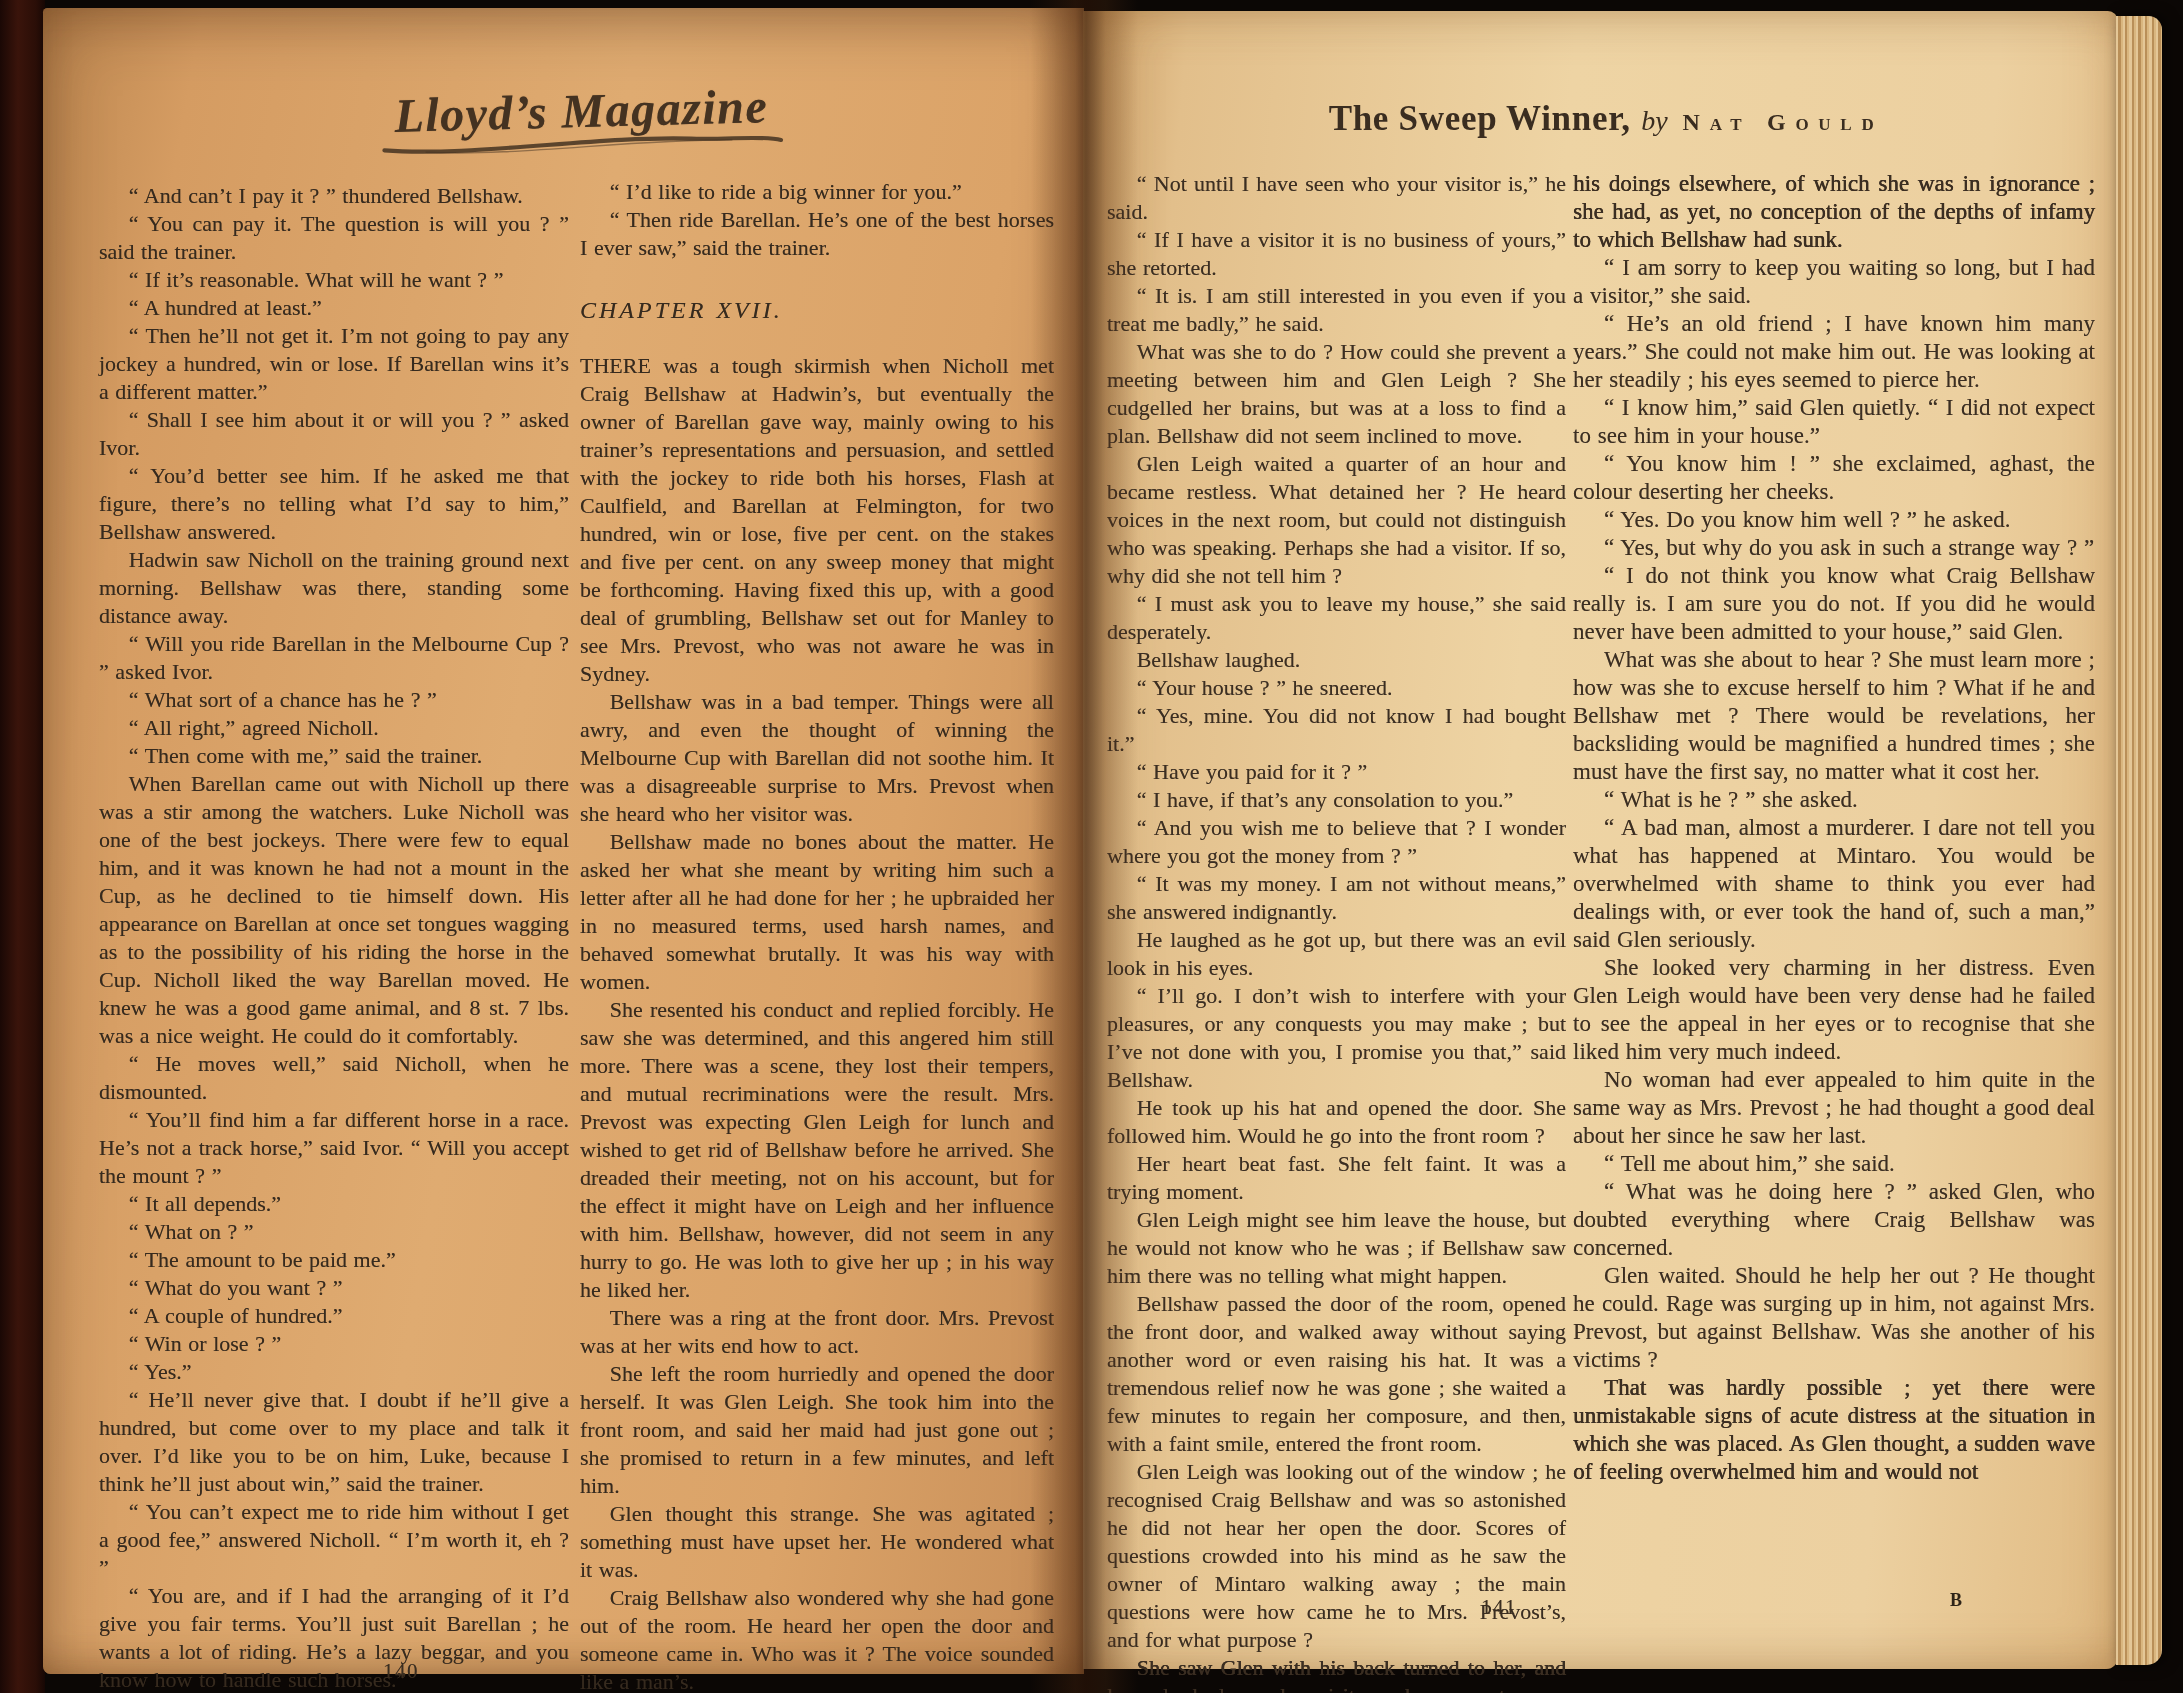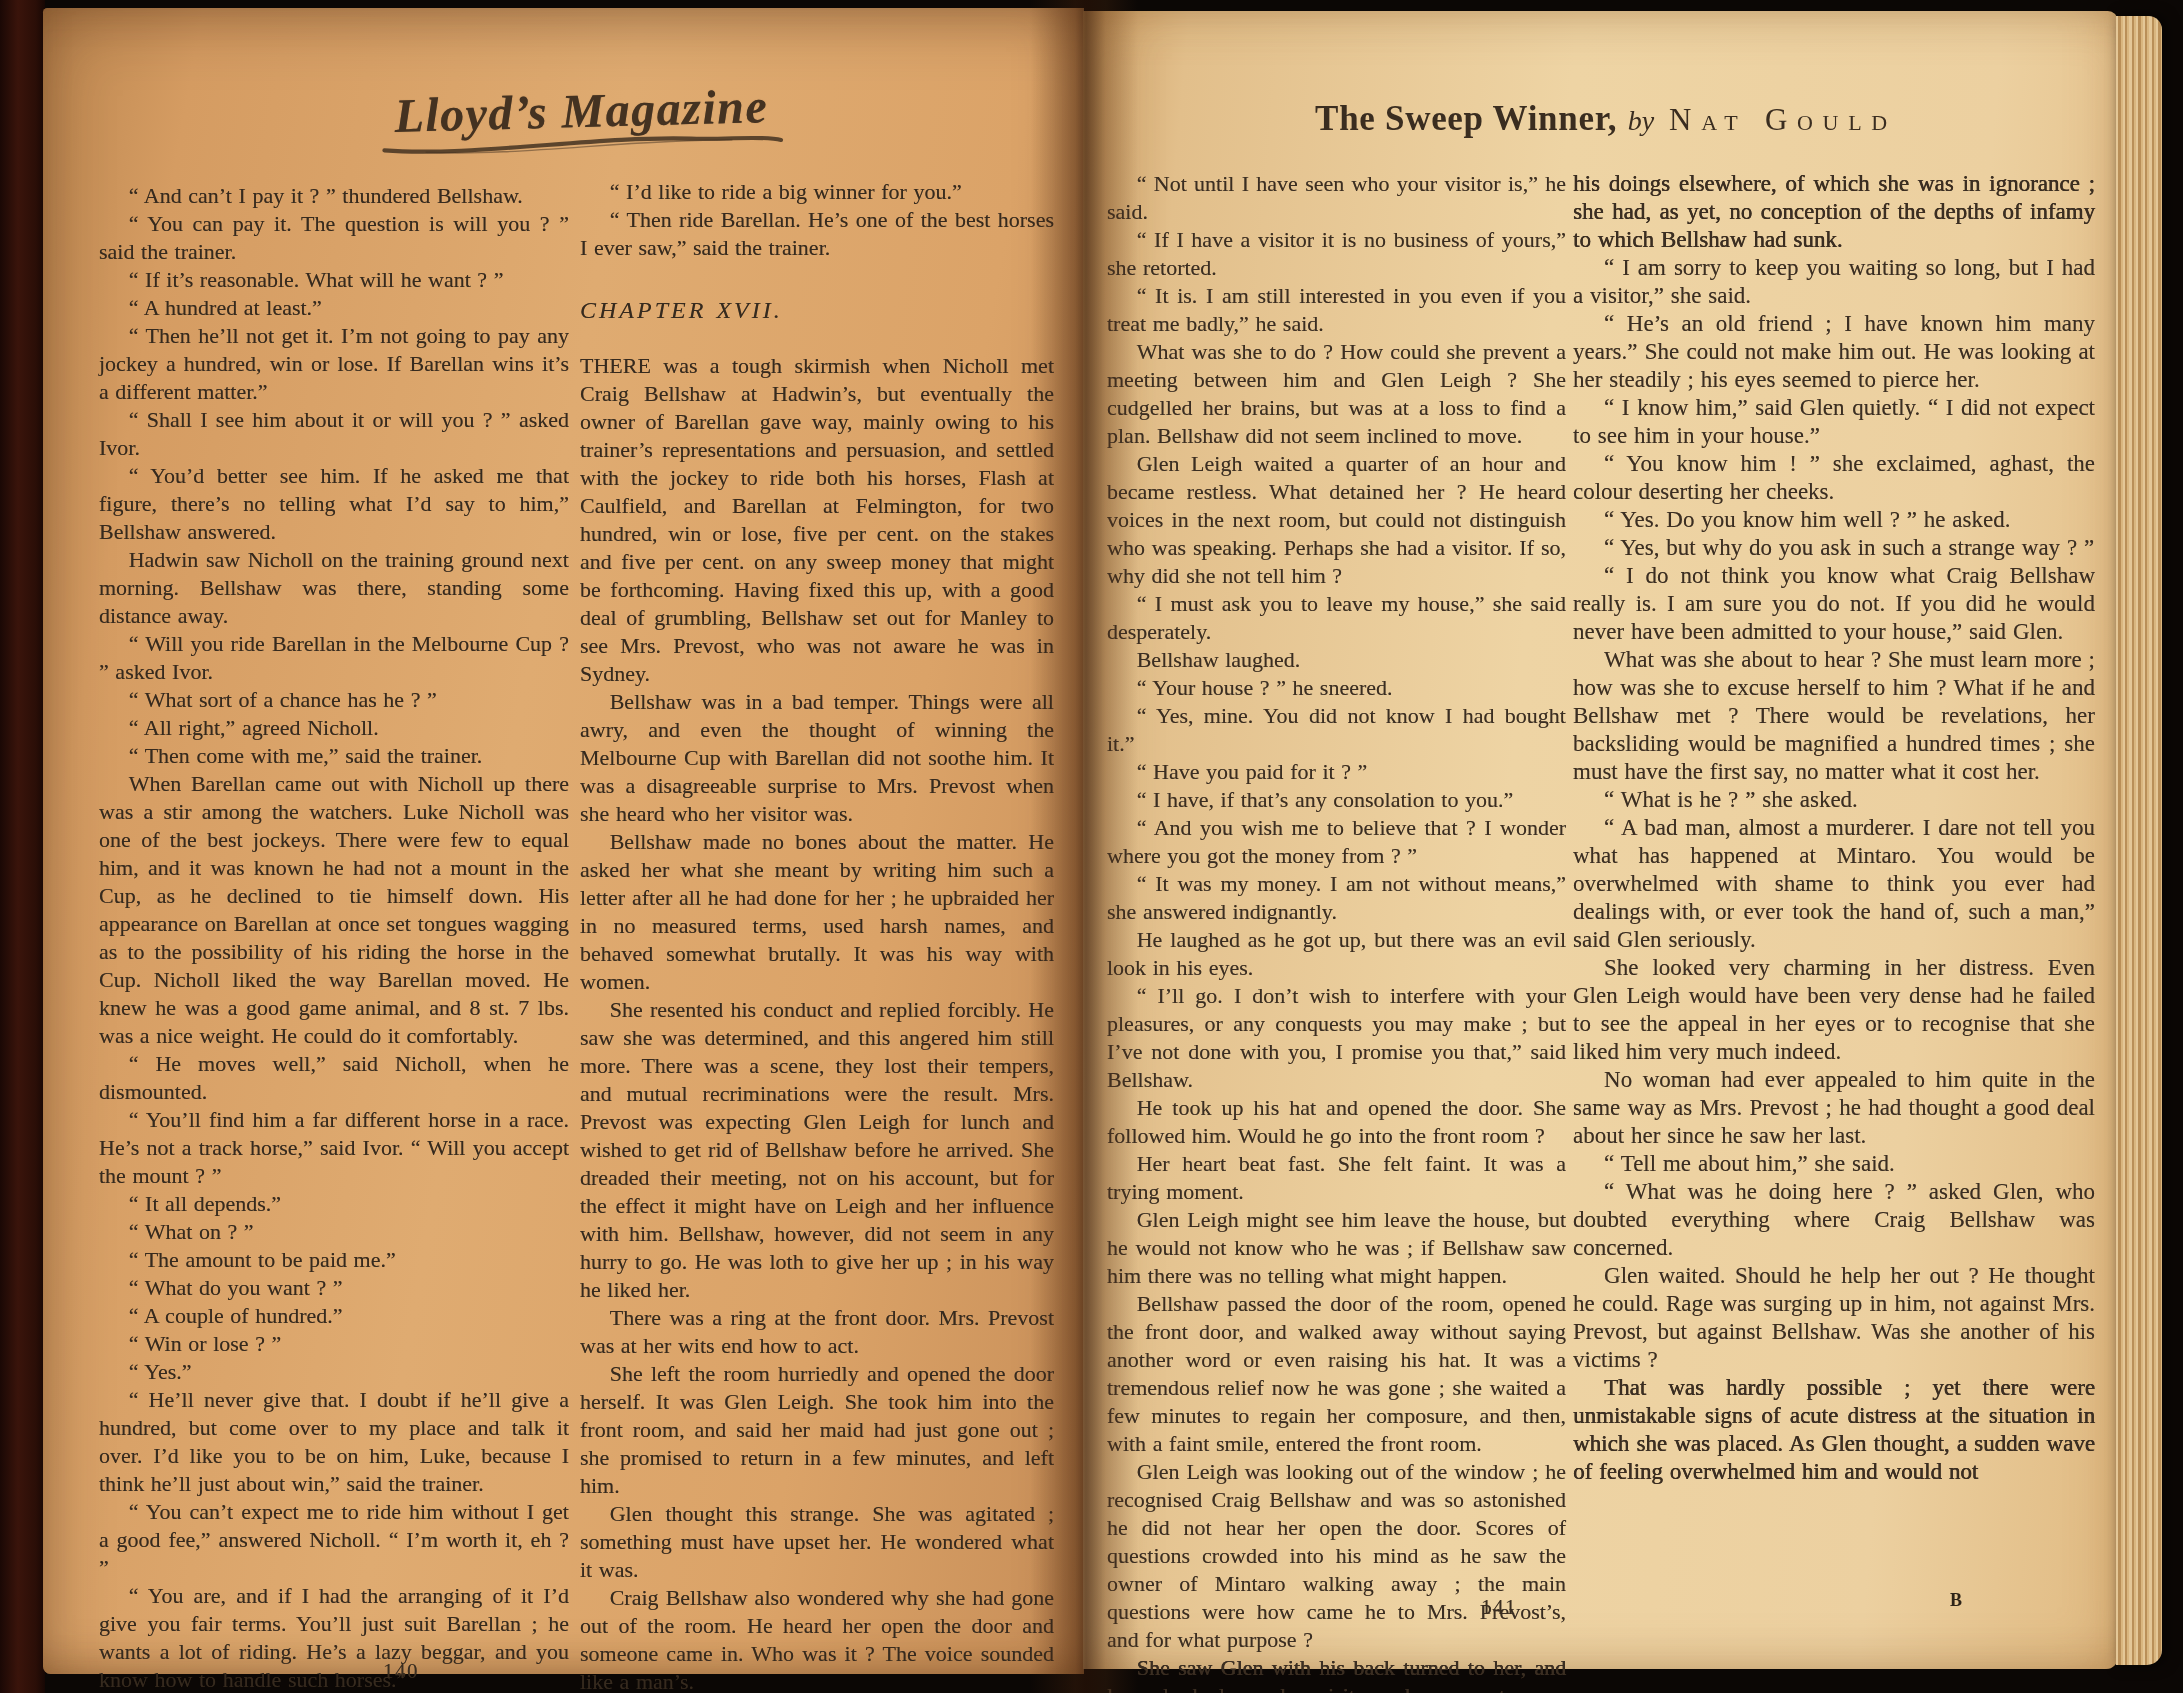--- a/index.html
+++ b/index.html
@@ -30,21 +30,21 @@
   
   .lp-header{position:absolute;left:277px;top:75px;width:523px;text-align:center;
       transform:rotate(-1.5deg);}
   .lp-script{font-size:48px;font-style:italic;font-weight:bold;letter-spacing:1.5px;
       color:#443221;text-shadow:0 0 0.7px rgba(68,50,33,.55);}
   .flourish{display:block;margin:-4.5px auto 0;}
   .rp-header{position:absolute;left:112px;top:88px;width:822px;text-align:center;
       color:#3a2d20;white-space:nowrap;}
   .rh-title{font-size:35px;font-weight:700;letter-spacing:0.7px;}
   .rh-by{font-size:28px;font-style:italic;margin:0 12px 0 7.5px;}
-  .rh-author{font-size:31px;font-weight:400;font-variant:small-caps;letter-spacing:9.7px;}
+  .rh-author{font-size:24px;font-weight:700;font-variant:small-caps;letter-spacing:9.7px;}
   
   .col{position:absolute;color:#362a1e;}
   .lp-col1{left:56px;top:174px;width:470px;font-size:22px;line-height:28px;}
   .lp-col2{left:537px;top:170px;width:474px;font-size:22px;line-height:28px;}
   .rp-col1{left:24px;top:159px;width:459px;font-size:22px;line-height:28px;color:#3b2e22;}
   .rp-col2{left:490px;top:159px;width:522px;font-size:23px;line-height:28px;color:#3b2e22;}
   .para{margin:0;text-indent:1.35em;text-align:justify;word-spacing:1.1px;
       text-shadow:0 0 0.4px rgba(54,42,30,.45);}
   .para.noindent{text-indent:0;}
   .para.chapter{text-indent:0;font-size:24px;letter-spacing:3px;

